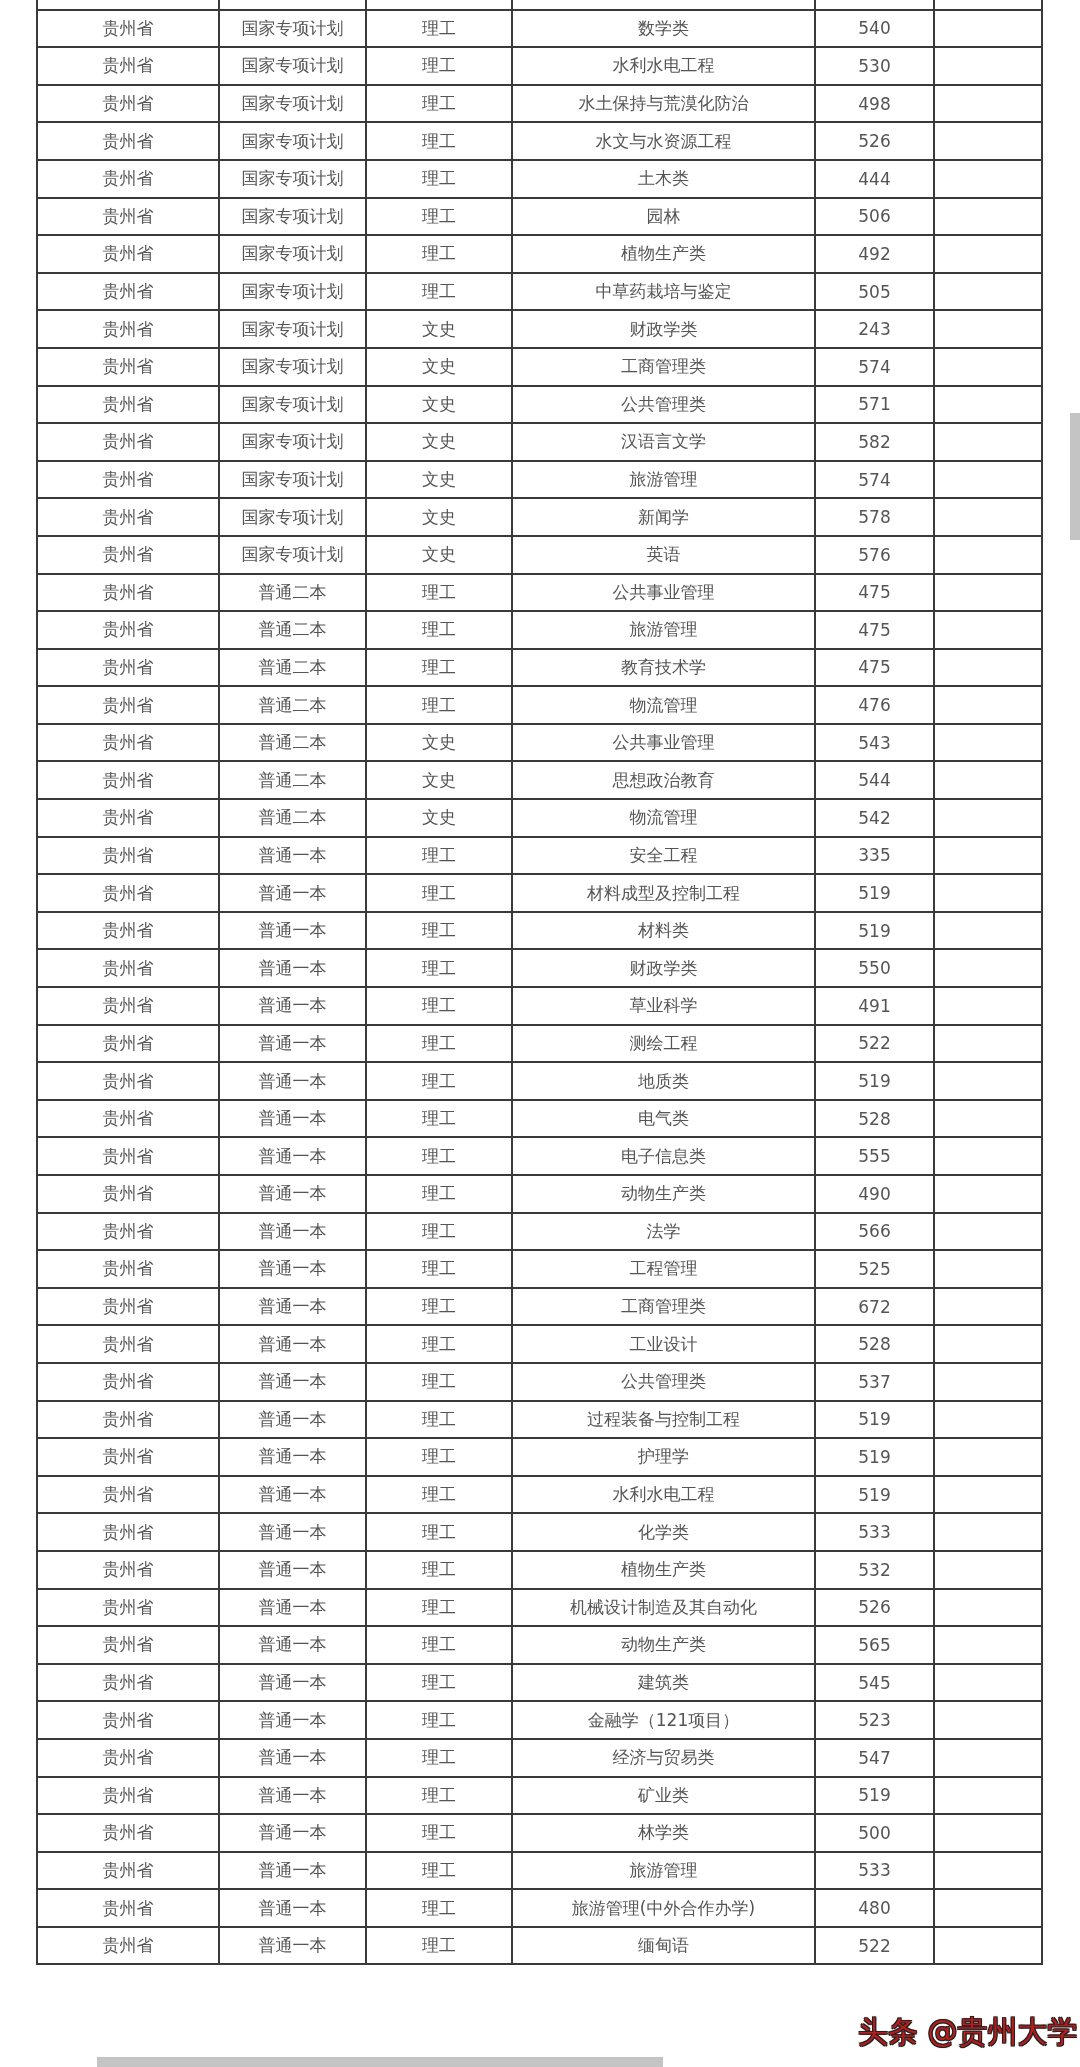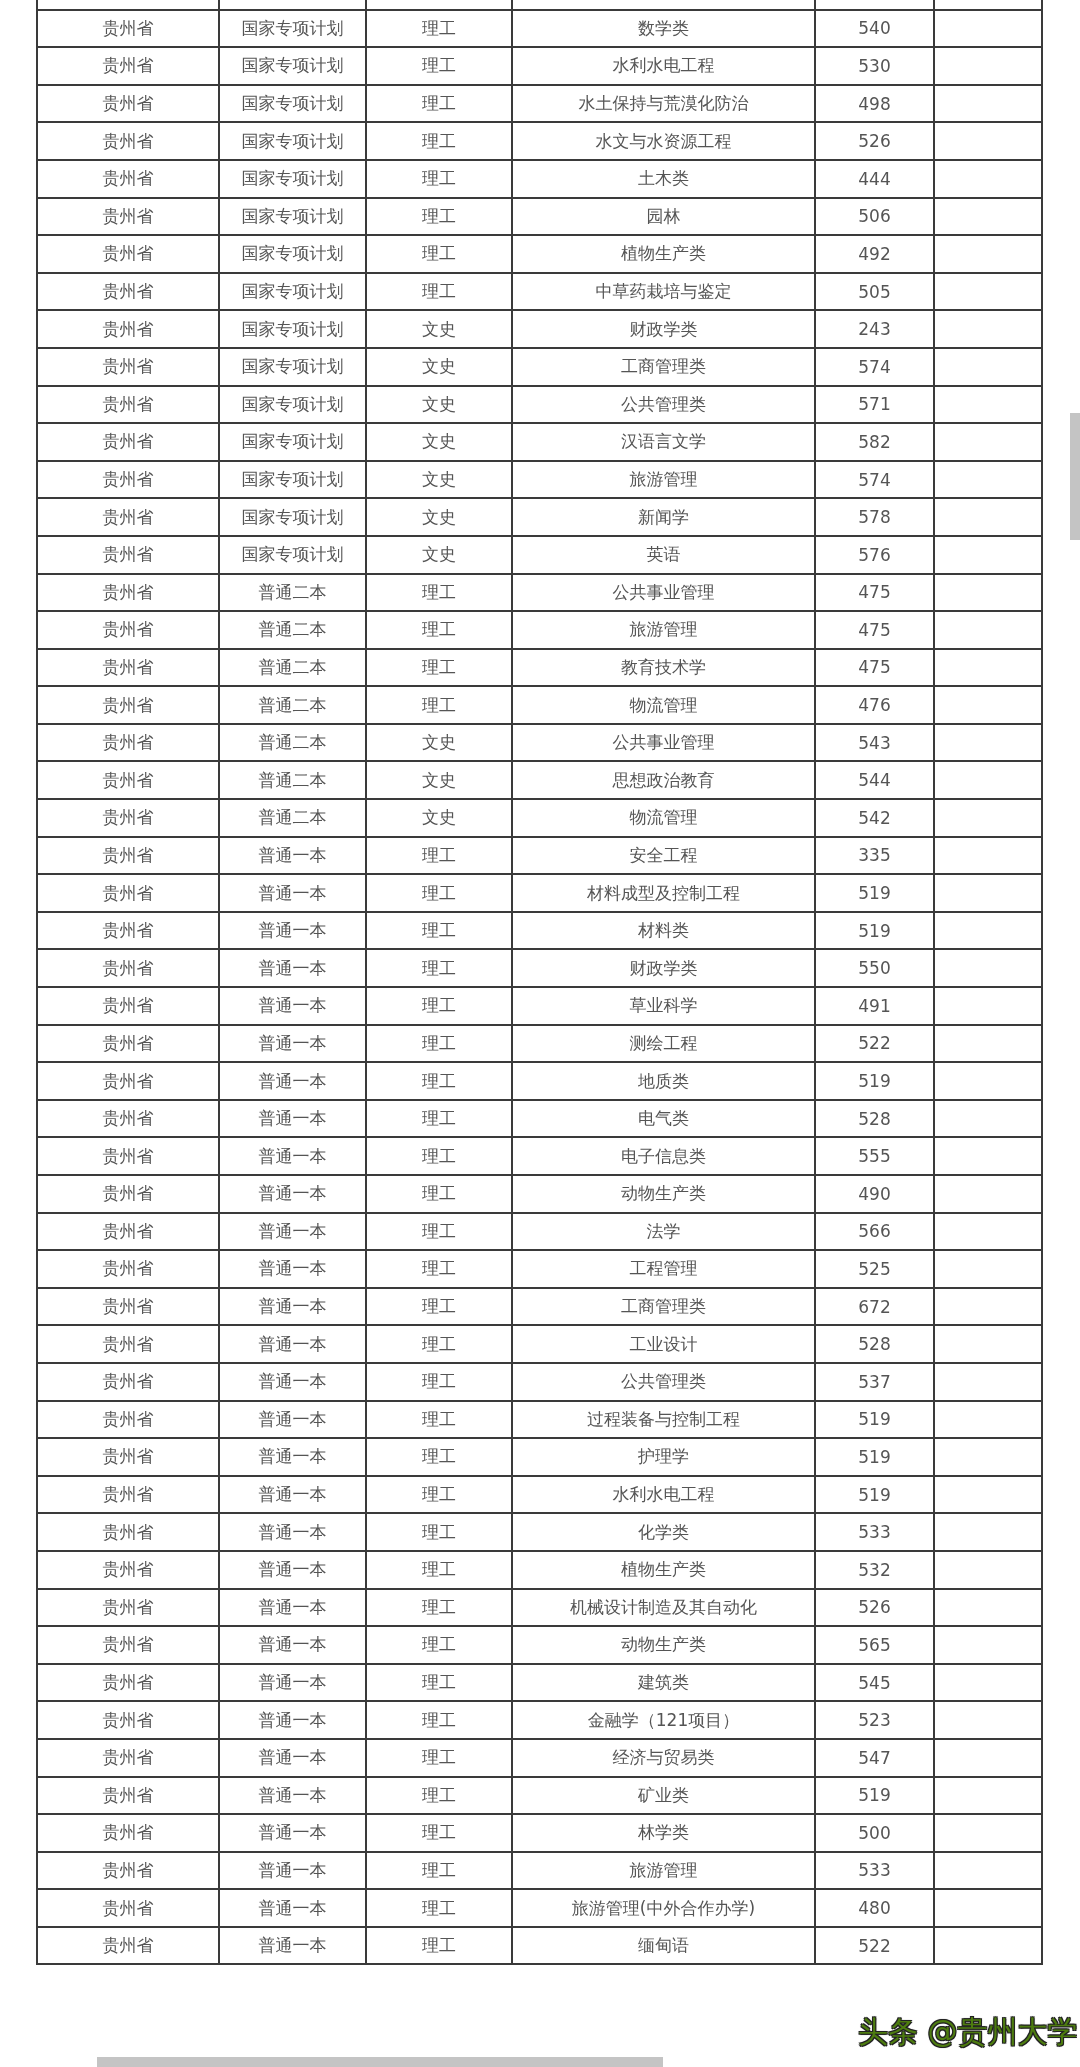--- a/index.html
+++ b/index.html
@@ -6,21 +6,21 @@
   body { width:1080px; height:2067px; background:#ffffff; position:relative; overflow:hidden;
          font-family:"DejaVu Sans","Liberation Sans",sans-serif; }
   #table-wrap { position:absolute; left:36px; top:-29px; width:1005px; }
   table { border-collapse:collapse; table-layout:fixed; width:1005px; }
   td { border:2px solid #3a3a3a; height:35.6px; padding:0; text-align:center; vertical-align:middle;
        color:#555; font-size:17px; white-space:nowrap; overflow:hidden; }
   col.c1 { width:182px; } col.c2 { width:147px; } col.c3 { width:146px; }
   col.c4 { width:303px; } col.c5 { width:119px; } col.c6 { width:108px; }
   #vscroll { position:absolute; left:1070px; top:413px; width:10px; height:127px; background:#c4c4c4; }
   #hscroll { position:absolute; left:97px; top:2057px; width:566px; height:10px; background:#c4c4c4; }
-  #watermark { position:absolute; left:858px; top:2012px; font-size:30px; color:#4d7c0f; white-space:nowrap;
+  #watermark { position:absolute; left:858px; top:2012px; font-size:30px; color:#b91c1c; white-space:nowrap;
                text-shadow: -1px -1px 0 #222, 1px -1px 0 #222, -1px 1px 0 #222, 1px 1px 0 #222, 0 0 2px #000; }
 </style>
 </head>
 <body>
 
 <div id="table-wrap">
   <table>
     <colgroup>
       <col class="c1">
         <col class="c2">

